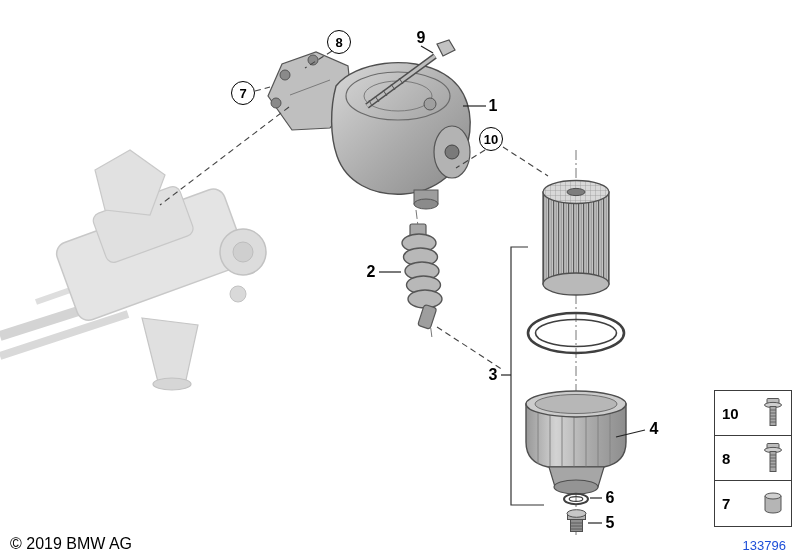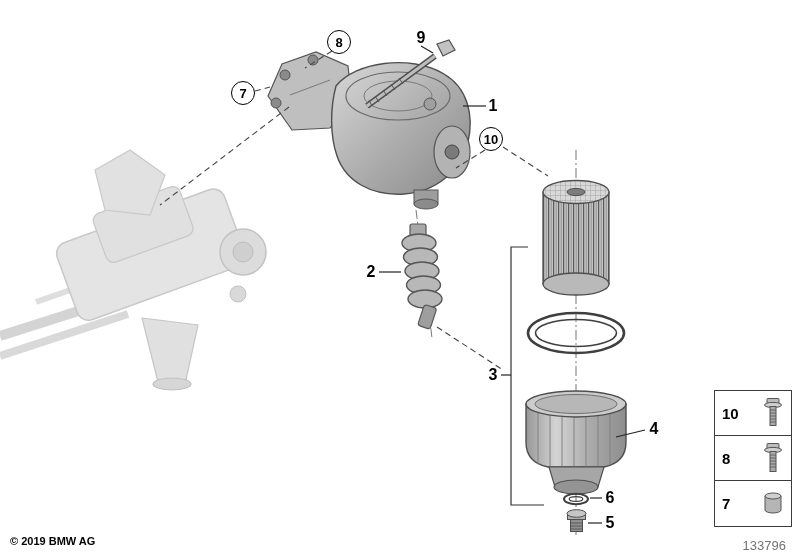--- a/index.html
+++ b/index.html
@@ -22,24 +22,24 @@
     position:absolute; left:714px; top:390px; width:78px;
     border:1.4px solid #3c3c3c; background:#fff; box-sizing:border-box;
   }
   .legend-row {
     height:45px; display:flex; align-items:center; justify-content:space-between;
     padding:0 7px; border-bottom:1.4px solid #3c3c3c; box-sizing:border-box;
   }
   .legend-row:last-child { border-bottom:none; }
   .legend-num { font-weight:bold; font-size:15px; }
   .copyright {
-    position:absolute; left:10px; top:535px; font-size:11px; font-weight:bold;
+    position:absolute; left:10px; top:535px; font-size:16px; font-weight:normal;
   }
   .diagram-number {
-    position:absolute; right:14px; top:538px; font-size:13px; color:#737373;
+    position:absolute; right:14px; top:538px; font-size:13px; color:#1d4ed8;
   }
 </style>
 </head>
 <body>
 
 <div class="canvas">
 
   <svg class="drawing" width="800" height="560" viewBox="0 0 800 560">
     <defs>
       <pattern id="pleats" width="5" height="8" patternUnits="userSpaceOnUse">

